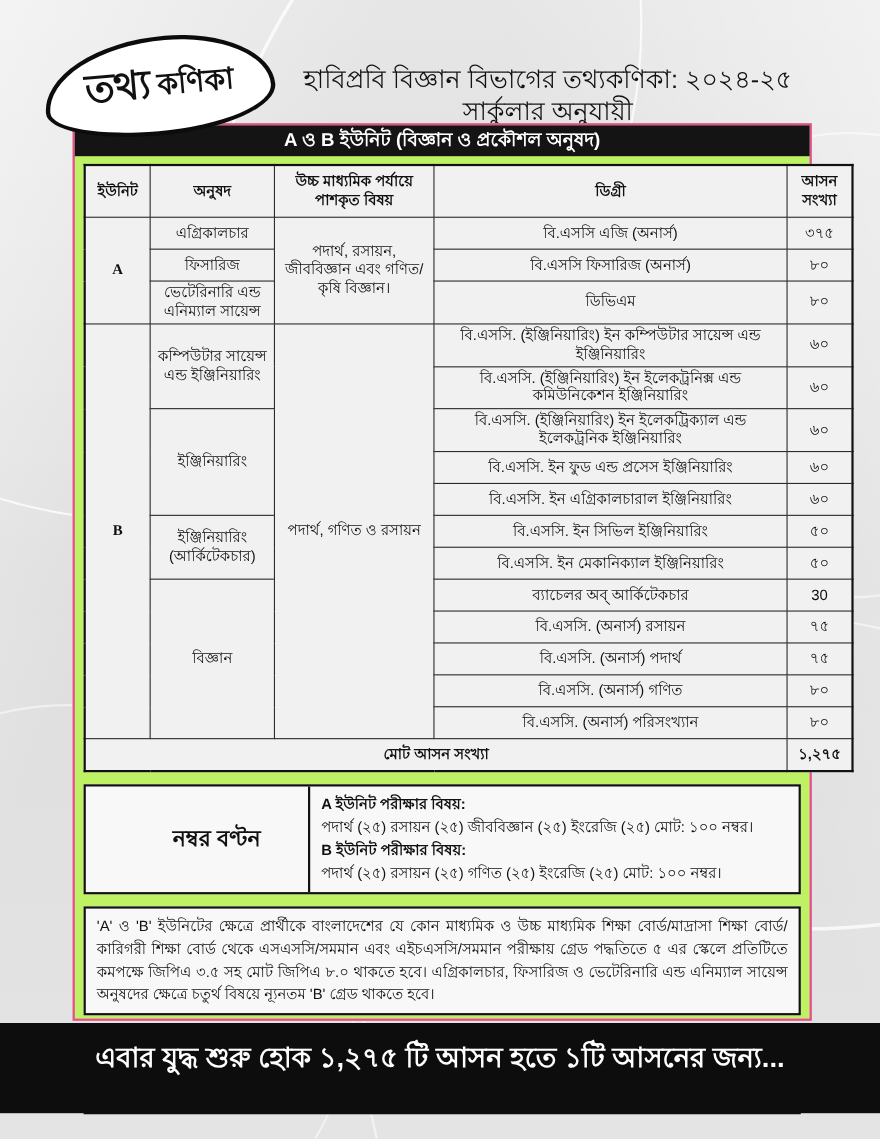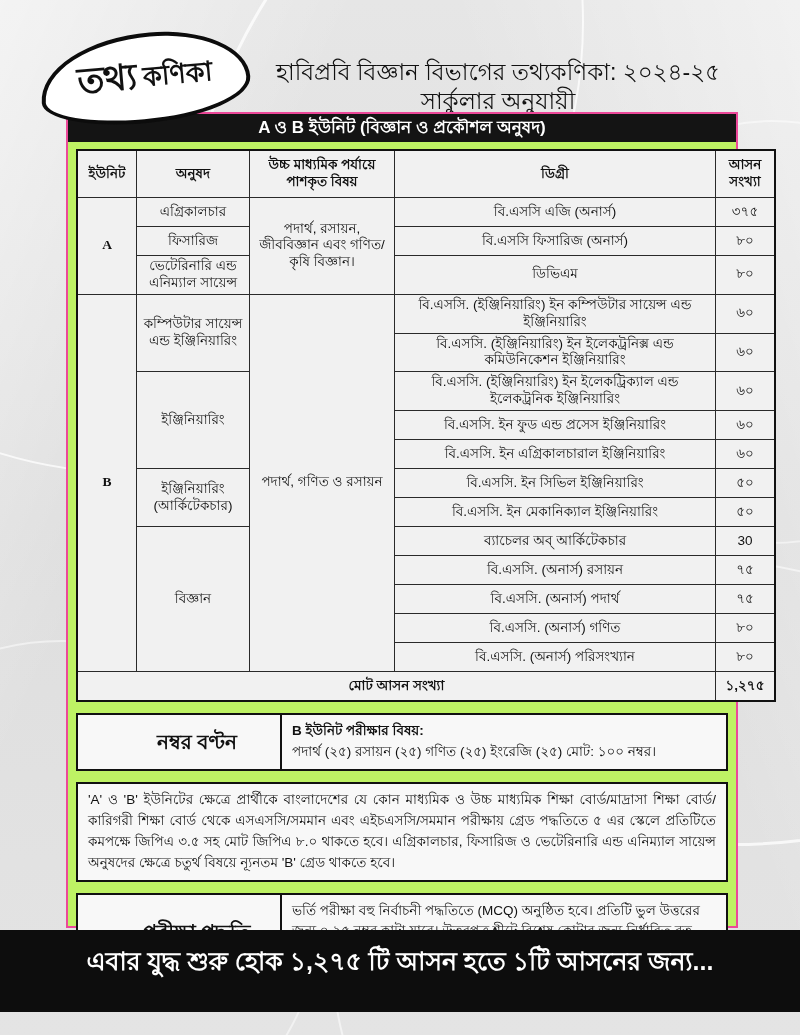--- a/index.html
+++ b/index.html
@@ -200,20 +200,22 @@
           <tr>
             <td colspan="4" class="total-label">মোট আসন সংখ্যা</td>
             <td class="total-seats">১,২৭৫</td>
           </tr>
         </tbody>
     </table>
 
     <div class="info-box">
       <div class="info-label">নম্বর বণ্টন</div>
       <div class="info-content">
+        <div class="mk-head">A ইউনিট পরীক্ষার বিষয়:</div>
+        <div>পদার্থ (২৫) রসায়ন (২৫) জীববিজ্ঞান (২৫) ইংরেজি (২৫) মোট: ১০০ নম্বর।</div>
         <div class="mk-head">B ইউনিট পরীক্ষার বিষয়:</div>
         <div>পদার্থ (২৫) রসায়ন (২৫) গণিত (২৫) ইংরেজি (২৫) মোট: ১০০ নম্বর।</div>
       </div>
     </div>
 
     <div class="info-box">
       <div class="info-content justify">'A' ও 'B' ইউনিটের ক্ষেত্রে প্রার্থীকে বাংলাদেশের যে কোন মাধ্যমিক ও উচ্চ মাধ্যমিক শিক্ষা বোর্ড/মাদ্রাসা শিক্ষা বোর্ড/কারিগরী শিক্ষা বোর্ড থেকে এসএসসি/সমমান এবং এইচএসসি/সমমান পরীক্ষায় গ্রেড পদ্ধতিতে ৫ এর স্কেলে প্রতিটিতে কমপক্ষে জিপিএ ৩.৫ সহ মোট জিপিএ ৮.০ থাকতে হবে। এগ্রিকালচার, ফিসারিজ ও ভেটেরিনারি এন্ড এনিম্যাল সায়েন্স অনুষদের ক্ষেত্রে চতুর্থ বিষয়ে ন্যূনতম 'B' গ্রেড থাকতে হবে।</div>
     </div>
 
     <div class="info-box">

